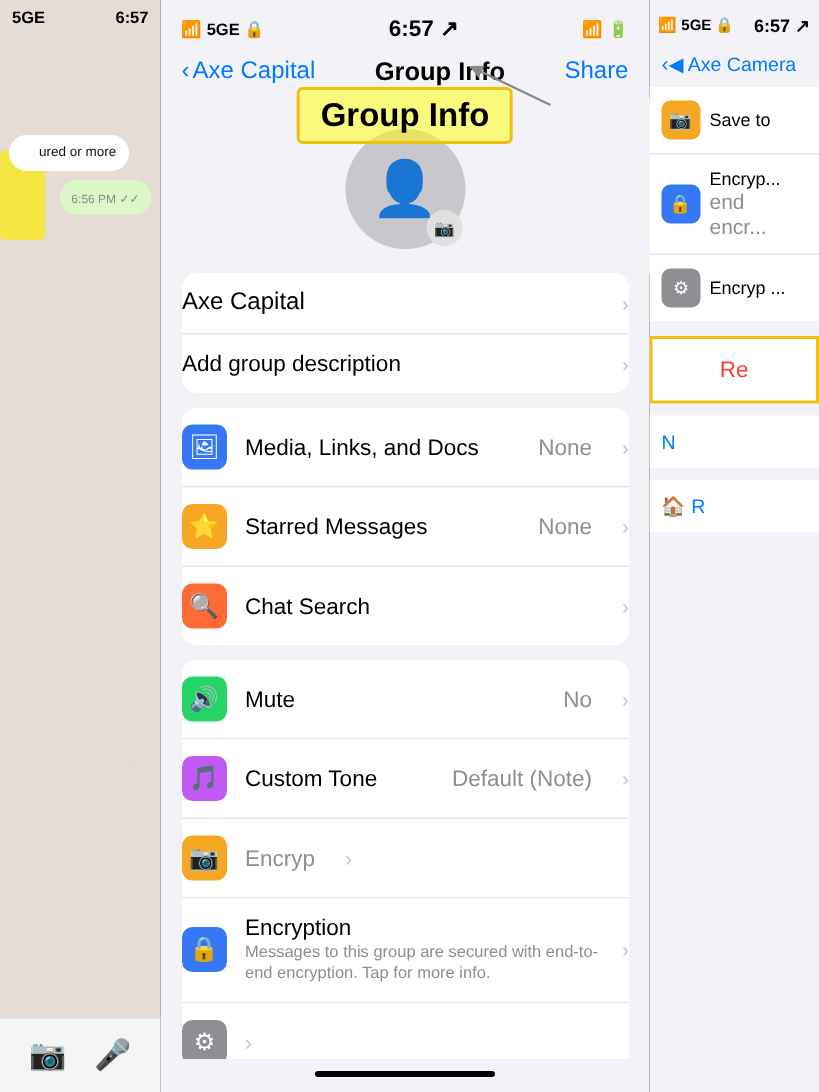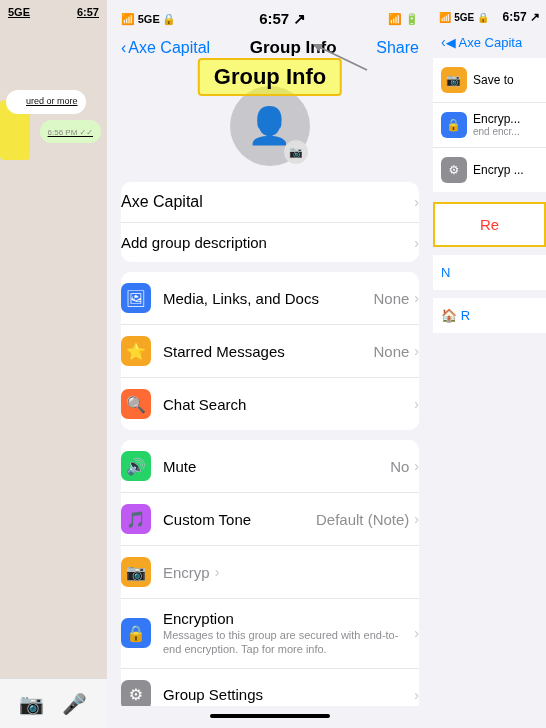--- a/index.html
+++ b/index.html
@@ -16,21 +16,20 @@
     .left-panel {
       width: 107px;
       height: 728px;
       background-color: #e5ddd5;
       background-image:
         radial-gradient(circle at 20% 30%, rgba(0,0,0,0.03) 1px, transparent 1px),
         radial-gradient(circle at 80% 70%, rgba(0,0,0,0.03) 1px, transparent 1px);
       position: relative;
       overflow: hidden;
       flex-shrink: 0;
-      text-decoration: underline;
     }
     .left-panel-status {
       display: flex;
       justify-content: space-between;
       align-items: center;
       padding: 6px 8px 4px;
       font-size: 11px;
       font-weight: 600;
     }
     .chat-bubble-container {
@@ -260,21 +259,21 @@
       color: #8e8e93;
       margin-right: 4px;
     }
     .row-chevron {
       color: #c7c7cc;
       font-size: 14px;
     }
     .row-right {
       display: flex;
       align-items: center;
-      gap: 1px;
+      gap: 16px;
     }
 
     .name-row {
       padding: 11px 0;
       display: flex;
       align-items: center;
       justify-content: space-between;
       border-bottom: 0.5px solid #e5e5ea;
     }
     .name-row:last-child { border-bottom: none; }
@@ -344,21 +343,21 @@
       justify-content: center;
       font-size: 13px;
       flex-shrink: 0;
     }
     .right-row-label {
       font-size: 12px;
       color: #000;
       line-height: 1.2;
     }
     .right-row-sublabel {
-      font-size: 10px;
+      font-size: 14px;
       color: #8e8e93;
       line-height: 1.2;
     }
     .red-box {
       background: #fff;
       margin: 0 0 8px 0;
       padding: 12px 8px;
       display: flex;
       align-items: center;
       justify-content: center;
@@ -558,23 +557,20 @@
           </div>
           <div class="row-right">
             <span class="row-chevron">›</span>
           </div>
         </div>
 
         <div class="settings-row">
           <div class="row-icon icon-gear">
             <span style="color:#fff;">⚙</span>
           </div>
-          <div class="row-content">
-            <span class="row-label">Group Settings</span>
-          </div>
           <div class="row-right">
             <span class="row-chevron">›</span>
           </div>
         </div>
       </div>
     </div>
 
   </div>
 
   <div class="home-bar">
@@ -584,21 +580,21 @@
 
 <div class="right-panel">
 
   <div class="right-status">
     <span style="font-size:10px;">📶 5GE 🔒</span>
     <span style="font-size:12px;font-weight:700;">6:57 ↗</span>
   </div>
 
   <div class="right-nav">
     <span>‹</span>
-    <span style="font-size:13px;">◀ Axe Capita</span>
+    <span style="font-size:13px;">◀ Axe Camera</span>
   </div>
 
   <div class="right-section">
     <div class="right-row">
       <div class="right-row-icon icon-amber">
         <span style="color:#fff;font-size:12px;">📷</span>
       </div>
       <div>
         <div class="right-row-label">Save to</div>
       </div>

